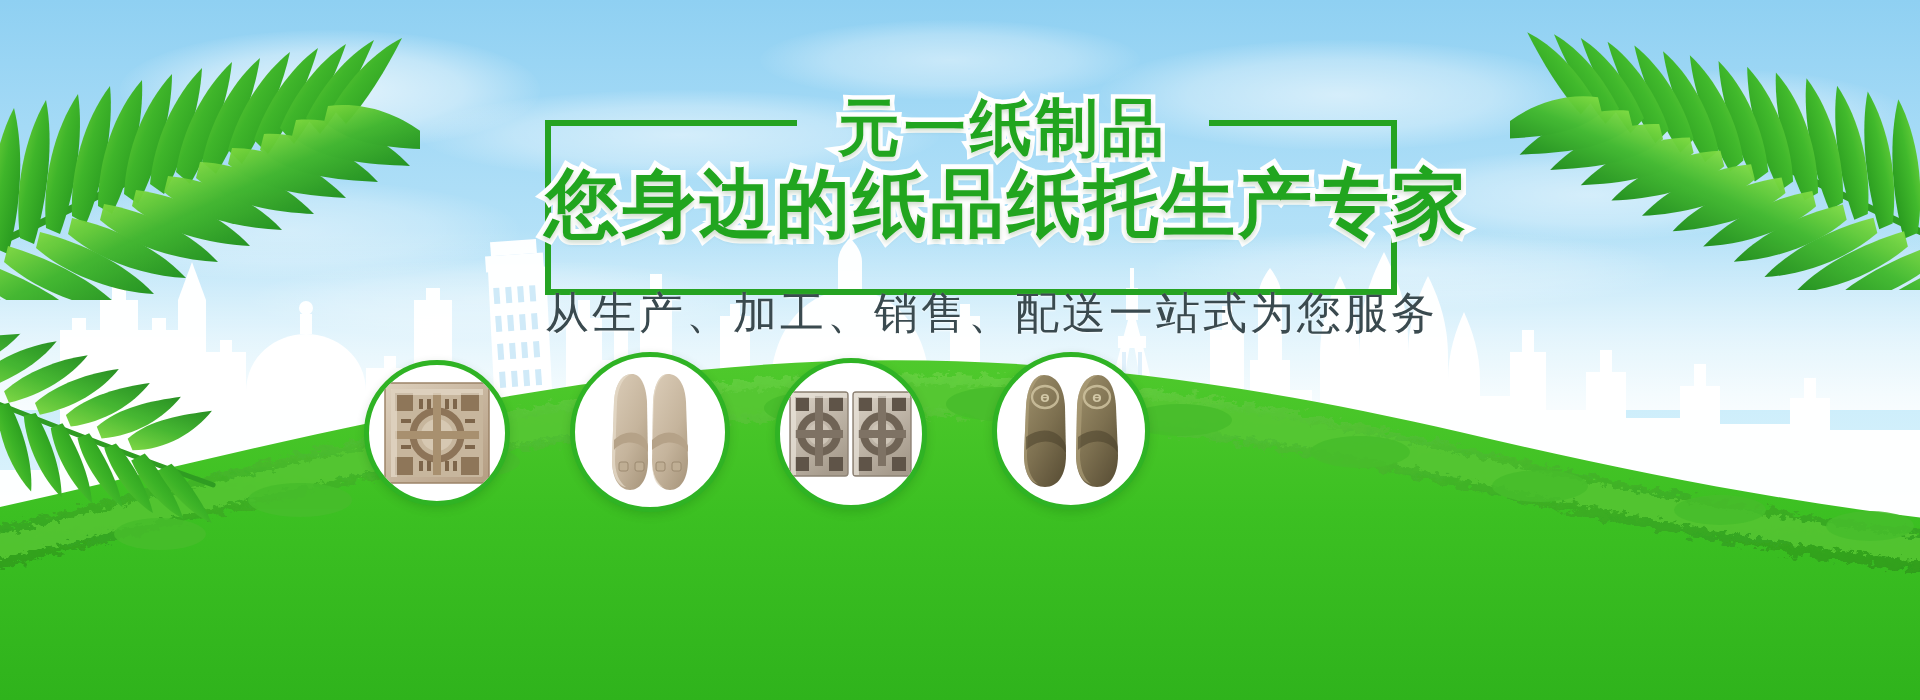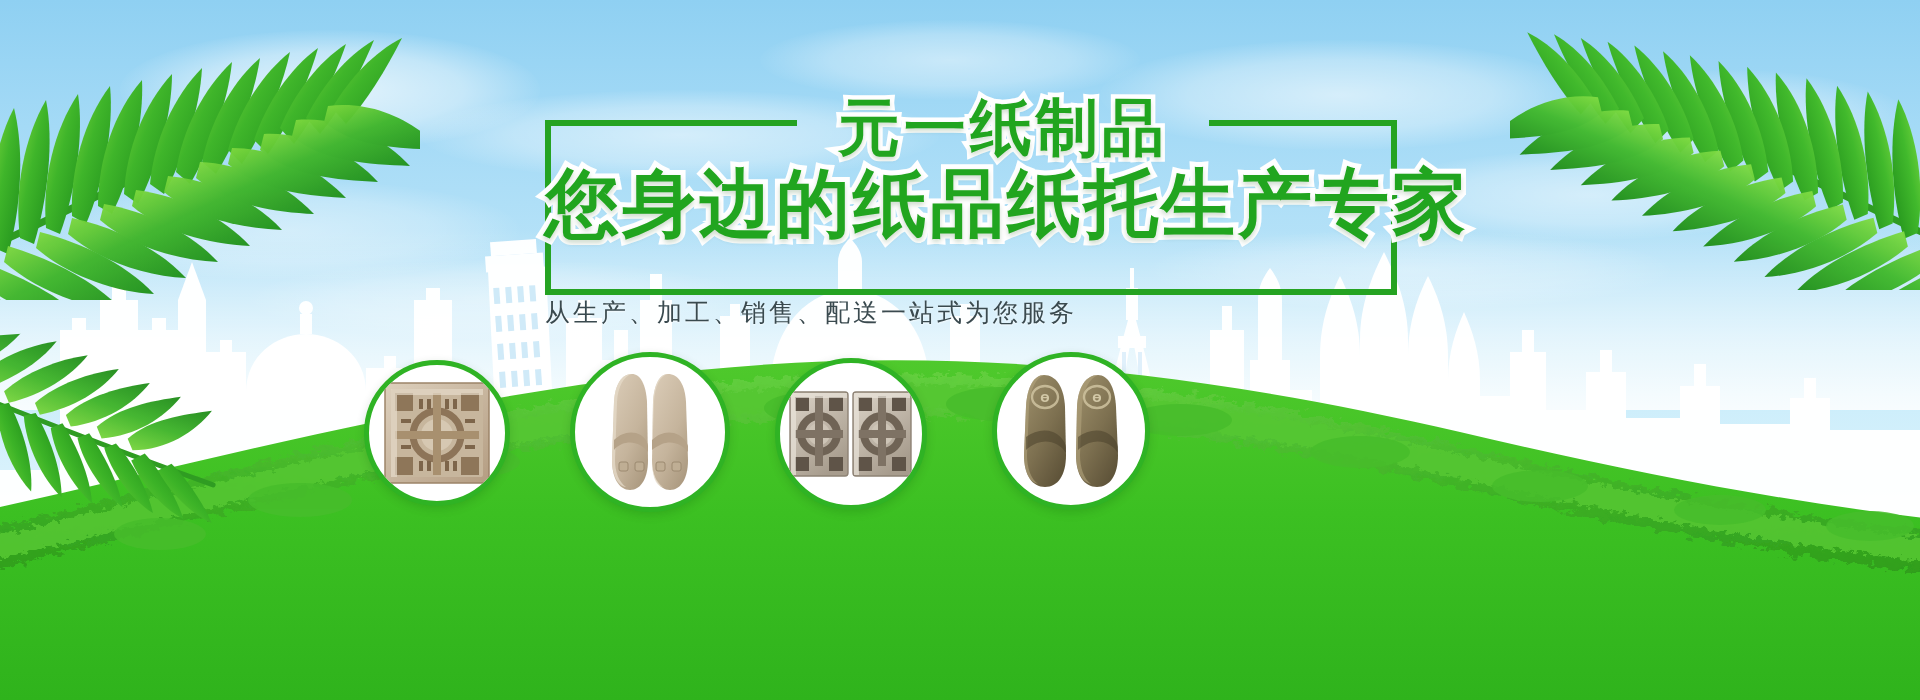--- a/index.html
+++ b/index.html
@@ -48,22 +48,22 @@
   .line1{position:absolute;left:248px;top:0;width:420px;text-align:center;
          font-size:62px;line-height:66px;font-weight:900;letter-spacing:4px;color:#21a51f;
          font-family:"DejaVu Sans","Liberation Sans",sans-serif;white-space:nowrap;
          -webkit-text-stroke:9px #ffffff;paint-order:stroke fill;
          text-shadow:0 3px 4px rgba(0,70,0,.18);}
   .line2{position:absolute;left:0;top:68px;width:852px;text-align:left;
          font-size:74px;line-height:80px;font-weight:900;letter-spacing:3px;color:#21a51f;
          font-family:"DejaVu Sans","Liberation Sans",sans-serif;white-space:nowrap;
          -webkit-text-stroke:10px #ffffff;paint-order:stroke fill;
          text-shadow:0 3px 5px rgba(0,70,0,.2);}
-  .tagline{position:absolute;left:0;top:198px;width:852px;text-align:left;
-           font-size:25px;line-height:40px;letter-spacing:3px;color:#3a4a4f;
+  .tagline{position:absolute;left:0;top:198px;width:852px;text-align:right;
+           font-size:44px;line-height:40px;letter-spacing:3px;color:#3a4a4f;
            font-family:"DejaVu Sans","Liberation Sans",sans-serif;white-space:nowrap;
            text-shadow:0 1px 2px rgba(255,255,255,.8);}
 
   
   .circle{position:absolute;border-radius:50%;background:#ffffff;
           border:5px solid #2fb324;box-sizing:border-box;overflow:hidden;
           display:flex;align-items:center;justify-content:center;
           box-shadow:0 3px 10px rgba(0,60,0,.16);}
   .prod{display:block;}
 </style>

